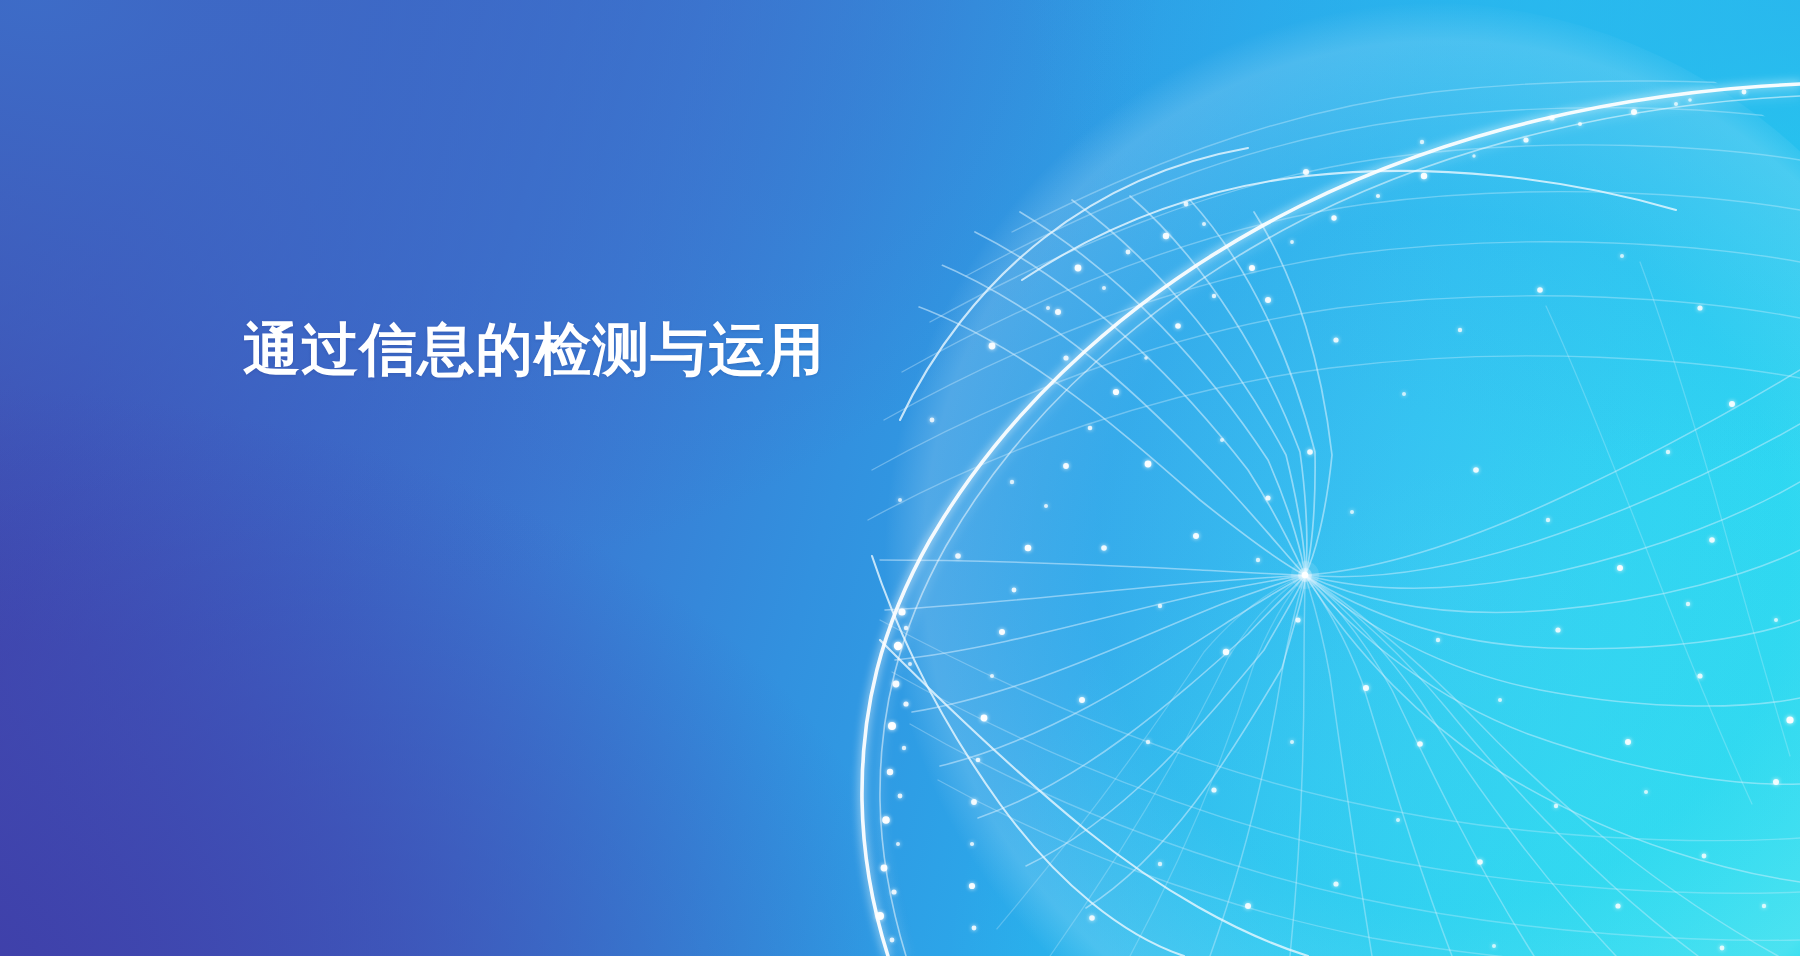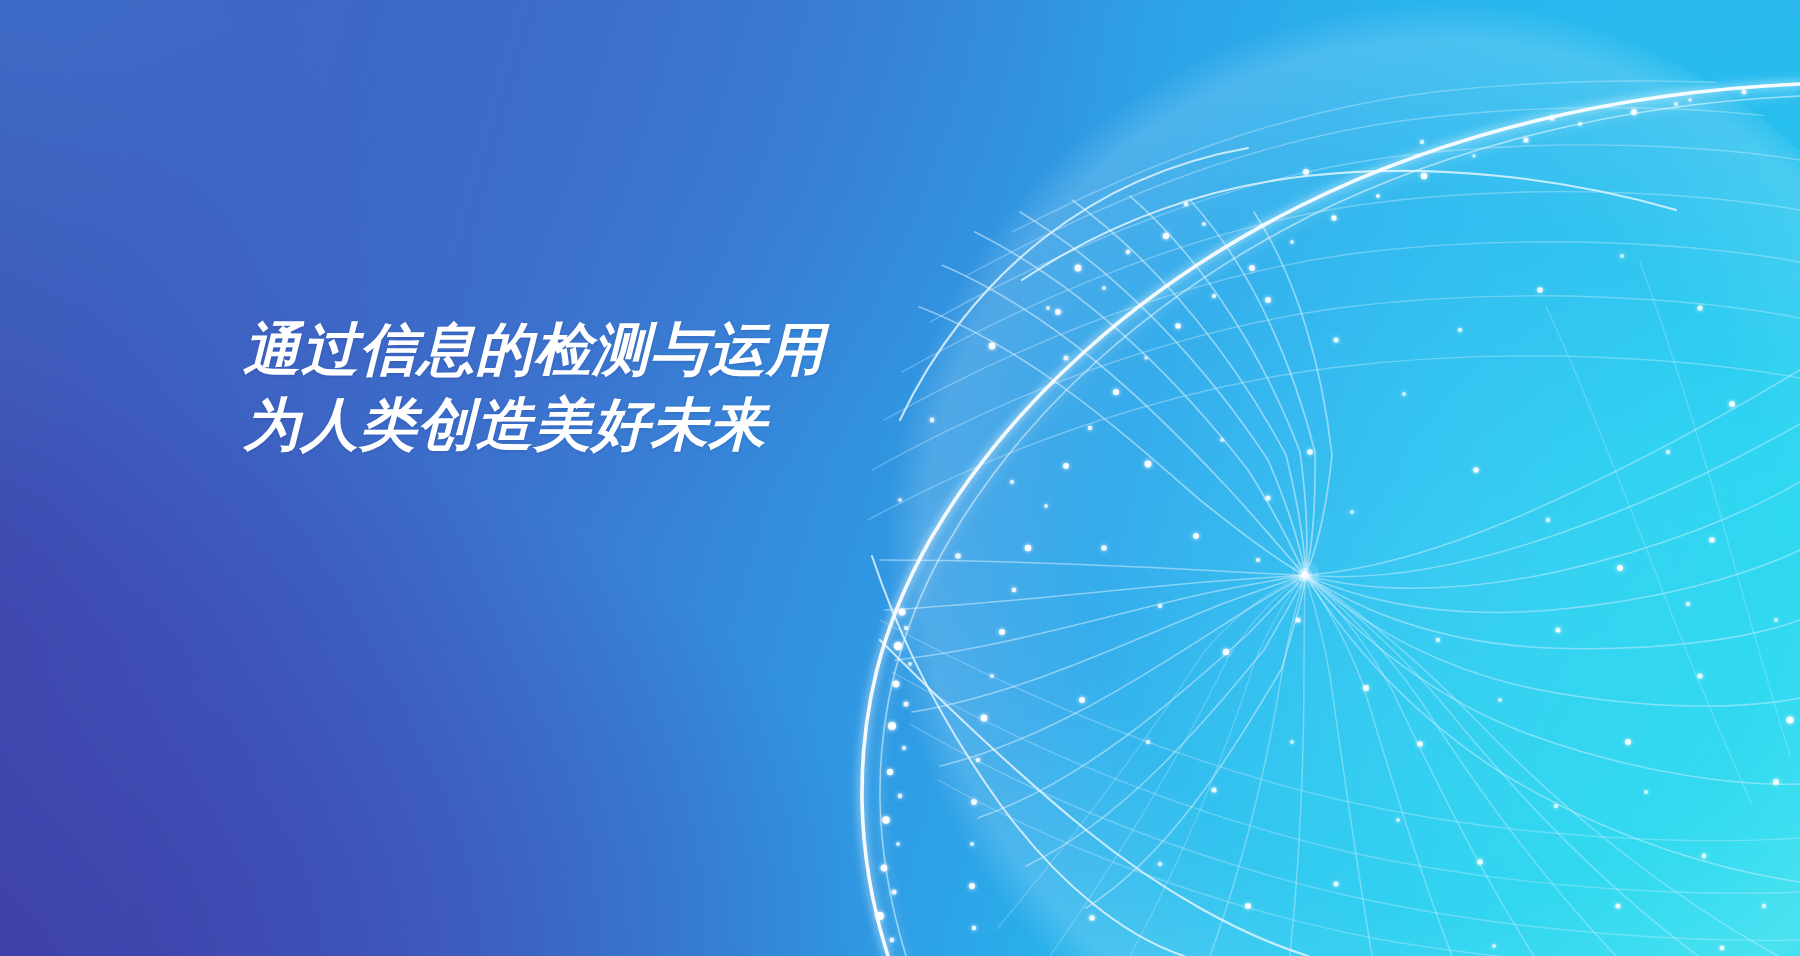--- a/index.html
+++ b/index.html
@@ -11,21 +11,20 @@
   body {
     font-family: "Liberation Sans", "DejaVu Sans", sans-serif;
   }
 
   #stage {
     position: relative;
     width: 1800px;
     height: 956px;
     overflow: hidden;
     isolation: isolate;
-    font-style: italic;
   }
 
   
   .bg-base {
     position: absolute;
     inset: 0;
     background: linear-gradient(106deg,
         #4142A6 0%,
         #3F4BB2 9%,
         #3C63C4 22%,
@@ -361,16 +360,15 @@
         <circle cx="1646" cy="792" r="2.0" opacity="0.7"></circle>
         <circle cx="1722" cy="948" r="2.4" opacity="0.8"></circle>
         <circle cx="1494" cy="946" r="2.0" opacity="0.7"></circle>
         <circle cx="1688" cy="604" r="2.2" opacity="0.74"></circle>
       </g>
     </g>
   </svg>
 
   <div class="headline">
     <span class="line">通过信息的检测与运用</span>
-    <span class="line">为人类创造美好未来</span>
   </div>
 
 </div>
 
 </body></html>

